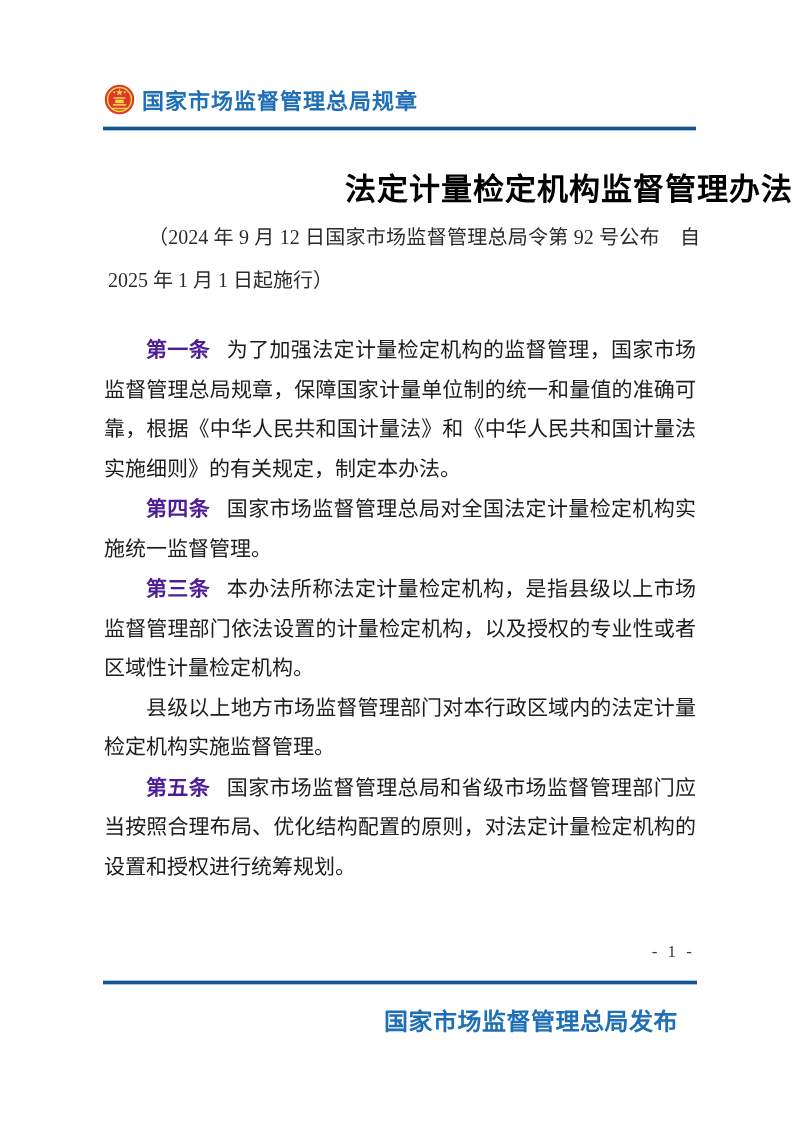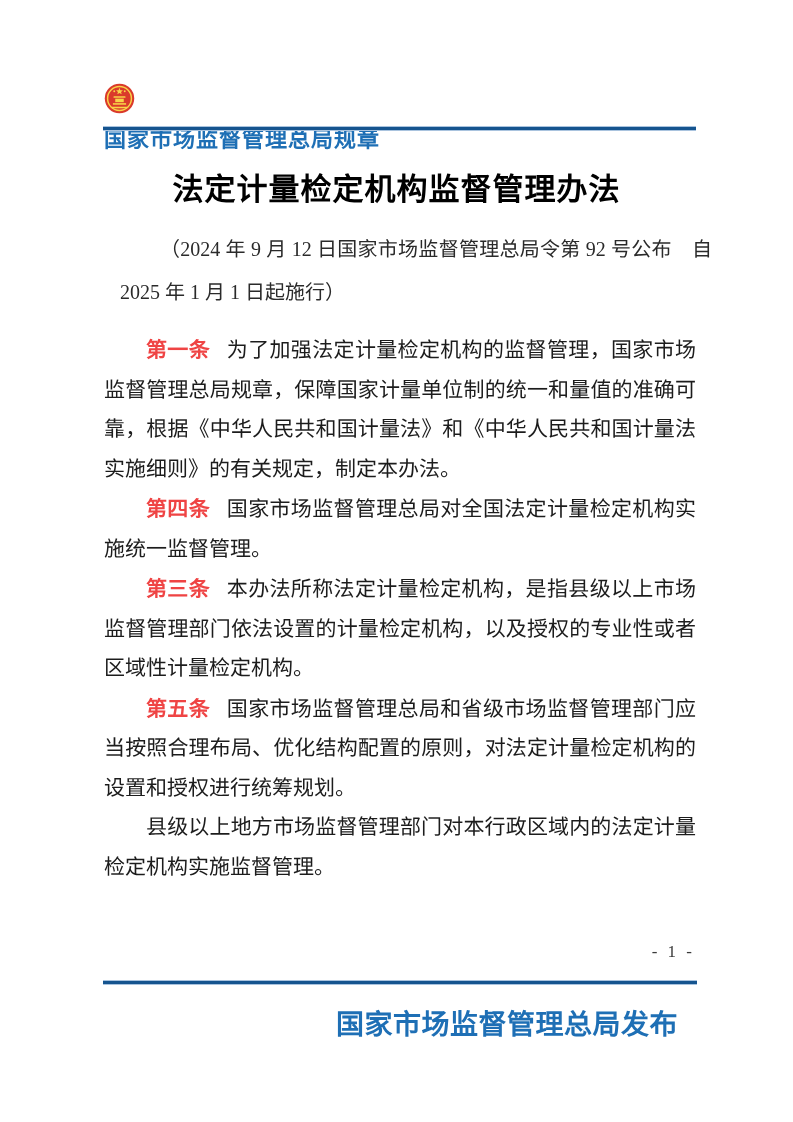--- a/index.html
+++ b/index.html
@@ -13,22 +13,22 @@
     font-family: "Liberation Serif", "DejaVu Serif", serif;
     color: #1c1c1c;
   }
 
   
   .doc-header {
     position: absolute;
     top: 83px;
     left: 104px;
     display: flex;
+    align-items: center;
     gap: 7px;
-    flex-direction: column;
   }
   .emblem { width: 31px; height: 31px; display: inline-block; }
   .emblem svg { width: 31px; height: 31px; display: block; }
   .doc-header-label {
     font-family: "Liberation Sans", "DejaVu Sans", sans-serif;
     font-weight: bold;
     font-size: 22px;
     color: var(--accent-blue, #1e6fb5);
     letter-spacing: 1px;
     white-space: nowrap;
@@ -47,32 +47,32 @@
   .header-rule { position: absolute; top: 126px; left: 103px; width: 593px; }
   .footer-rule { position: absolute; top: 980px; left: 103px; width: 594px; }
 
   
   .doc-title {
     position: absolute;
     top: 164px;
     left: 0;
     width: 100%;
     margin: 0;
-    text-align: center;
+    text-align: right;
     font-size: 31px;
     font-weight: bold;
     letter-spacing: 1px;
     color: #000000;
   }
   .promulgation {
     position: absolute;
     top: 212px;
     left: 104px;
     width: 592px;
-    margin: 16px;
+    margin: 4px;
     font-size: 20px;
     line-height: 43px;
     text-indent: 2em;
     text-align: justify;
     color: #2a2a2a;
   }
 
   
   .doc-body {
     position: absolute;
@@ -83,42 +83,42 @@
     line-height: 39.5px;
   }
   .article {
     margin: 0;
     text-indent: 2em;
     text-align: justify;
   }
   .article-label {
     font-family: "Liberation Sans", "DejaVu Sans", sans-serif;
     font-weight: bold;
-    color: #ef4444;
+    color: #4c1d95;
     margin-right: 0.8em;
   }
 
   
   .page-number {
     position: absolute;
     top: 942px;
     right: 98px;
     font-size: 17px;
     letter-spacing: 3px;
     color: #3a3a3a;
   }
   .doc-footer {
     position: absolute;
     top: 1002px;
     right: 115px;
   }
   .publisher {
     font-family: "Liberation Sans", "DejaVu Sans", sans-serif;
     font-weight: bold;
-    font-size: 28px;
+    font-size: 24px;
     color: var(--accent-blue, #1e6fb5);
     letter-spacing: 0.5px;
     white-space: nowrap;
   }
 </style>
 </head>
 <body>
 
 <div class="page">
 
@@ -146,23 +146,23 @@
   <p class="promulgation">（2024 年 9 月 12 日国家市场监督管理总局令第 92 号公布　自 2025 年 1 月 1 日起施行）</p>
 
   <main class="doc-body">
   <p class="article"><b class="article-label">第一条</b><span>为了加强法定计量检定机构的监督管理，国家市场监督管理总局规章，保障国家计量单位制的统一和量值的准确可靠，根据《中华人民共和国计量法》和《中华人民共和国计量法实施细则》的有关规定，制定本办法。</span></p>
 
 
   <p class="article"><b class="article-label">第四条</b><span>国家市场监督管理总局对全国法定计量检定机构实施统一监督管理。</span></p>
 
   <p class="article"><b class="article-label">第三条</b><span>本办法所称法定计量检定机构，是指县级以上市场监督管理部门依法设置的计量检定机构，以及授权的专业性或者区域性计量检定机构。</span></p>
 
+  <p class="article"><span>县级以上地方市场监督管理部门对本行政区域内的法定计量检定机构实施监督管理。</span></p>
+
   <p class="article"><b class="article-label">第五条</b><span>国家市场监督管理总局和省级市场监督管理部门应当按照合理布局、优化结构配置的原则，对法定计量检定机构的设置和授权进行统筹规划。</span></p>
-
-  <p class="article"><span>县级以上地方市场监督管理部门对本行政区域内的法定计量检定机构实施监督管理。</span></p>
 </main>
 
   <div class="page-number">- 1 -</div>
 
   <div class="rule footer-rule"></div>
 
   <footer class="doc-footer">
     <span class="publisher">国家市场监督管理总局发布</span>
   </footer>
 

